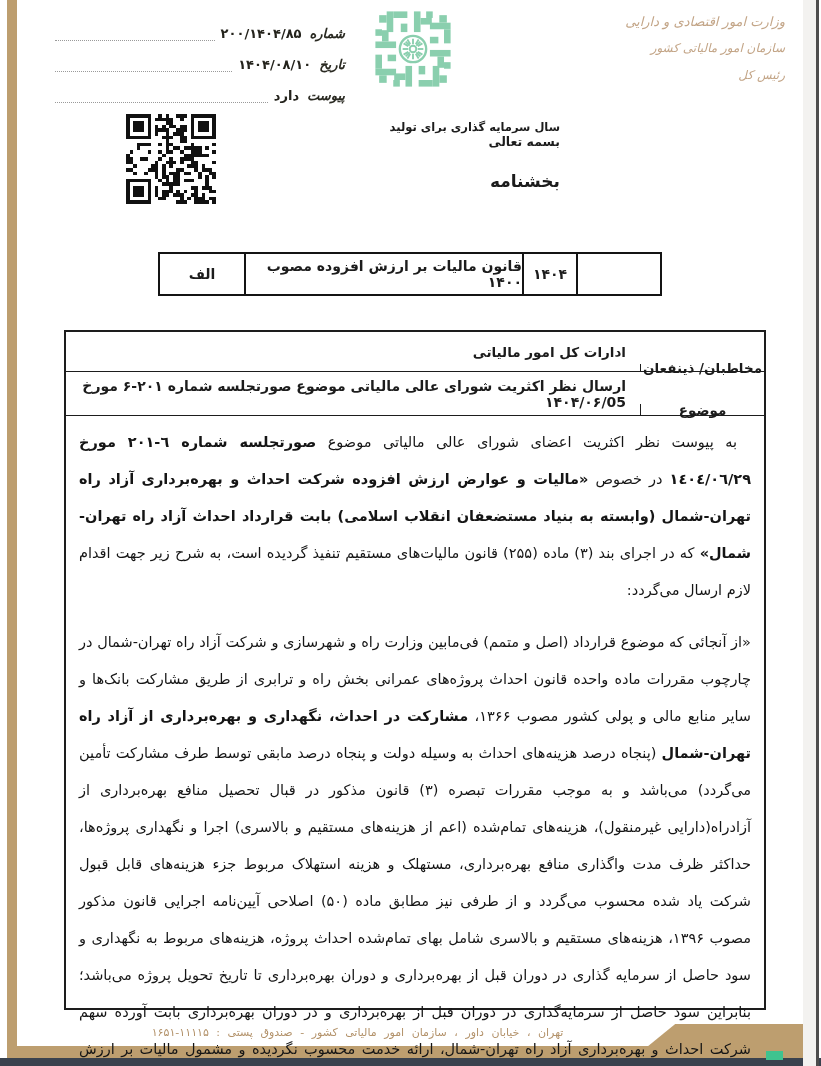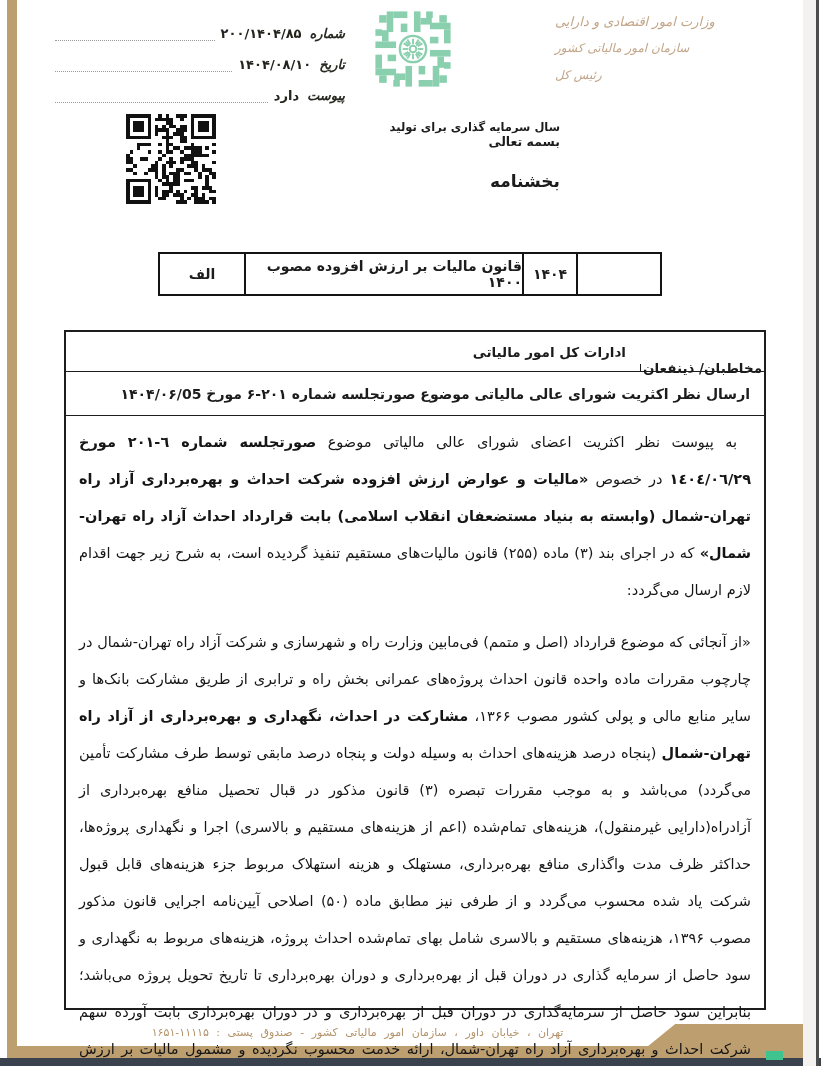--- a/index.html
+++ b/index.html
@@ -10,21 +10,21 @@
   .tan-vstrip{position:absolute;left:7px;top:0;width:10px;height:1052px;background:#bd9e6f;}
   .tan-hstrip{position:absolute;left:7px;top:1046px;width:797px;height:13px;background:#bd9e6f;}
   .tan-trapezoid{position:absolute;left:620px;top:1024px;width:184px;height:24px;background:#bd9e6f;
       clip-path:polygon(14% 100%,30% 0,100% 0,100% 100%);}
   .dark-strip{position:absolute;left:0;top:1058px;width:821px;height:8px;background:#3a424e;}
   .green-square{position:absolute;left:766px;top:1051px;width:17px;height:9px;background:#3fc38f;}
   .right-band{position:absolute;left:803px;top:0;width:13px;height:1066px;background:#f3f2f0;}
   .right-line{position:absolute;left:816px;top:0;width:3px;height:1066px;background:#4d4d4d;}
 
   
-  .ministry{position:absolute;left:555px;top:8px;width:230px;text-align:left;color:#c3a587;
+  .ministry{position:absolute;left:555px;top:8px;width:230px;text-align:right;color:#c3a587;
       font-style:italic;line-height:27px;}
   .ministry .l1{font-size:13px;}
   .ministry .l2{font-size:12px;}
   .ministry .l3{font-size:12px;}
 
   .logo{position:absolute;left:366px;top:2px;width:94px;height:94px;}
 
   .ref-block{position:absolute;left:55px;top:10px;width:290px;direction:rtl;}
   .ref-row{display:flex;align-items:flex-end;height:31px;font-size:13px;}
   .ref-label{font-style:italic;font-weight:bold;color:#2a2a22;white-space:nowrap;padding-left:8px;}
@@ -369,20 +369,21 @@
     <div class="cls-cell cls-law">قانون مالیات بر ارزش افزوده مصوب ۱۴۰۰</div>
     <div class="cls-cell cls-code">الف</div>
   </div>
 
   <div class="main-box">
     <div class="info-row r1">
       <div class="info-label">مخاطبان/ ذینفعان</div>
       <div class="info-value">ادارات کل امور مالیاتی</div>
     </div>
     <div class="info-row r2">
+      <div class="info-label">موضوع</div>
       <div class="info-value">ارسال نظر اکثریت شورای عالی مالیاتی موضوع صورتجلسه شماره ۲۰۱-۶ مورخ ۱۴۰۴/۰۶/05</div>
     </div>
     <div class="body-text">
       <p class="first"><span>به پیوست نظر اکثریت اعضای شورای عالی مالیاتی موضوع </span><span class="b">صورتجلسه شماره ٦-٢٠١ مورخ ١٤٠٤/٠٦/٢٩</span><span> در خصوص </span><span class="b">«مالیات و عوارض ارزش افزوده شرکت احداث و بهره‌برداری آزاد راه تهران-شمال (وابسته به بنیاد مستضعفان انقلاب اسلامی) بابت قرارداد احداث آزاد راه تهران-شمال»</span><span> که در اجرای بند (۳) ماده (۲۵۵) قانون مالیات‌های مستقیم تنفیذ گردیده است، به شرح زیر جهت اقدام لازم ارسال می‌گردد:</span></p>
       <p><span>«از آنجائی که موضوع قرارداد (اصل و متمم) فی‌مابین وزارت راه و شهرسازی و شرکت آزاد راه تهران-شمال در چارچوب مقررات ماده واحده قانون احداث پروژه‌های عمرانی بخش راه و ترابری از طریق مشارکت بانک‌ها و سایر منابع مالی و پولی کشور مصوب ۱۳۶۶، </span><span class="b">مشارکت در احداث، نگهداری و بهره‌برداری از آزاد راه تهران-شمال</span><span> (پنجاه درصد هزینه‌های احداث به وسیله دولت و پنجاه درصد مابقی توسط طرف مشارکت تأمین می‌گردد) می‌باشد و به موجب مقررات تبصره (۳) قانون مذکور در قبال تحصیل منافع بهره‌برداری از آزادراه(دارایی غیرمنقول)، هزینه‌های تمام‌شده (اعم از هزینه‌های مستقیم و بالاسری) اجرا و نگهداری پروژه‌ها، حداکثر ظرف مدت واگذاری منافع بهره‌برداری، مستهلک و هزینه استهلاک مربوط جزء هزینه‌های قابل قبول شرکت یاد شده محسوب می‌گردد و از طرفی نیز مطابق ماده (۵۰) اصلاحی آیین‌نامه اجرایی قانون مذکور مصوب ۱۳۹۶، هزینه‌های مستقیم و بالاسری شامل بهای تمام‌شده احداث پروژه، هزینه‌های مربوط به نگهداری و سود حاصل از سرمایه گذاری در دوران قبل از بهره‌برداری و دوران بهره‌برداری تا تاریخ تحویل پروژه می‌باشد؛ بنابراین سود حاصل از سرمایه‌گذاری در دوران قبل از بهره‌برداری و در دوران بهره‌برداری بابت آورده سهم شرکت احداث و بهره‌برداری آزاد راه تهران-شمال، ارائه خدمت محسوب نگردیده و مشمول مالیات بر ارزش افزوده نمی‌باشد و همچنین با عنایت به بند (ب) تبصره (۲) ماده</span></p>
     </div>
   </div>
 
   <div class="footer-address">تهران ، خیابان داور ، سازمان امور مالیاتی کشور - صندوق پستی : ۱۱۱۱۵-۱۶۵۱</div>
 

